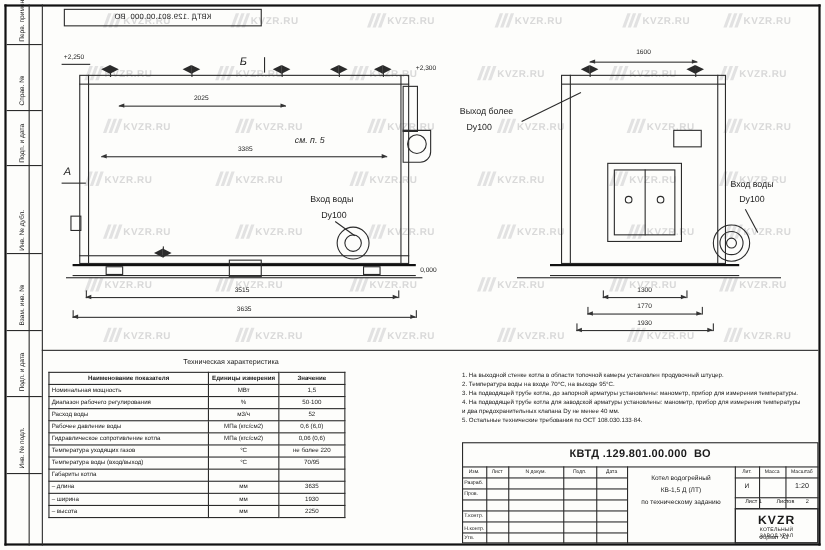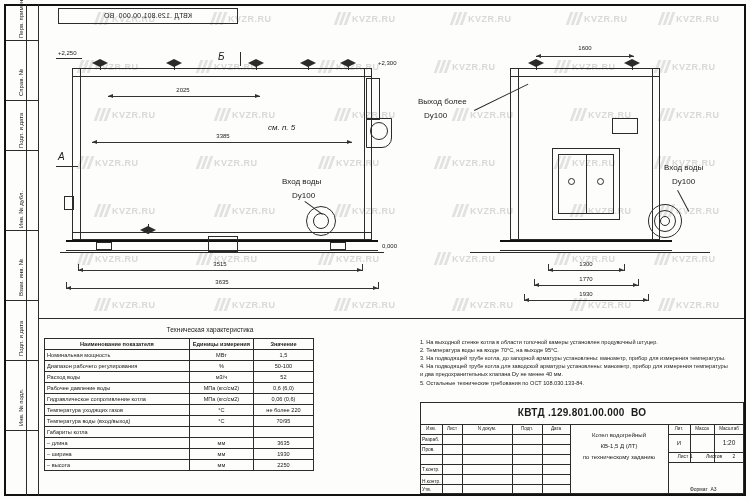--- a/index.html
+++ b/index.html
@@ -601,16 +601,21 @@
   <div class="txt c" style="left:690px;top:427px;width:24px;font-size:4.6px;">Масса</div>
   <div class="txt c" style="left:714px;top:427px;width:30px;font-size:4.6px;">Масштаб</div>
   <div class="txt c" style="left:668px;top:440px;width:22px;font-size:6px;">И</div>
   <div class="txt c" style="left:690px;top:440px;width:24px;font-size:6px;"></div>
   <div class="txt c" style="left:714px;top:440px;width:30px;font-size:6.5px;">1:20</div>
 
   <div class="txt c" style="left:668px;top:454px;width:34px;font-size:5px;">Лист 1</div>
   <div class="txt c" style="left:700px;top:454px;width:28px;font-size:5px;">Листов</div>
   <div class="txt c" style="left:726px;top:454px;width:16px;font-size:5px;">2</div>
 
+  <div class="kvzr" style="left:668px;top:462px;width:76px;height:32px;">
+    <div class="big" style="margin-top:4px;">KVZR</div>
+    <div class="small">КОТЕЛЬНЫЙ</div>
+    <div class="small">ЗАВОД УРАЛ</div>
+  </div>
 
   <div class="txt" style="left:690px;top:487px;font-size:5px;">Формат  А3</div>
 
 </div>
 
 </body></html>

